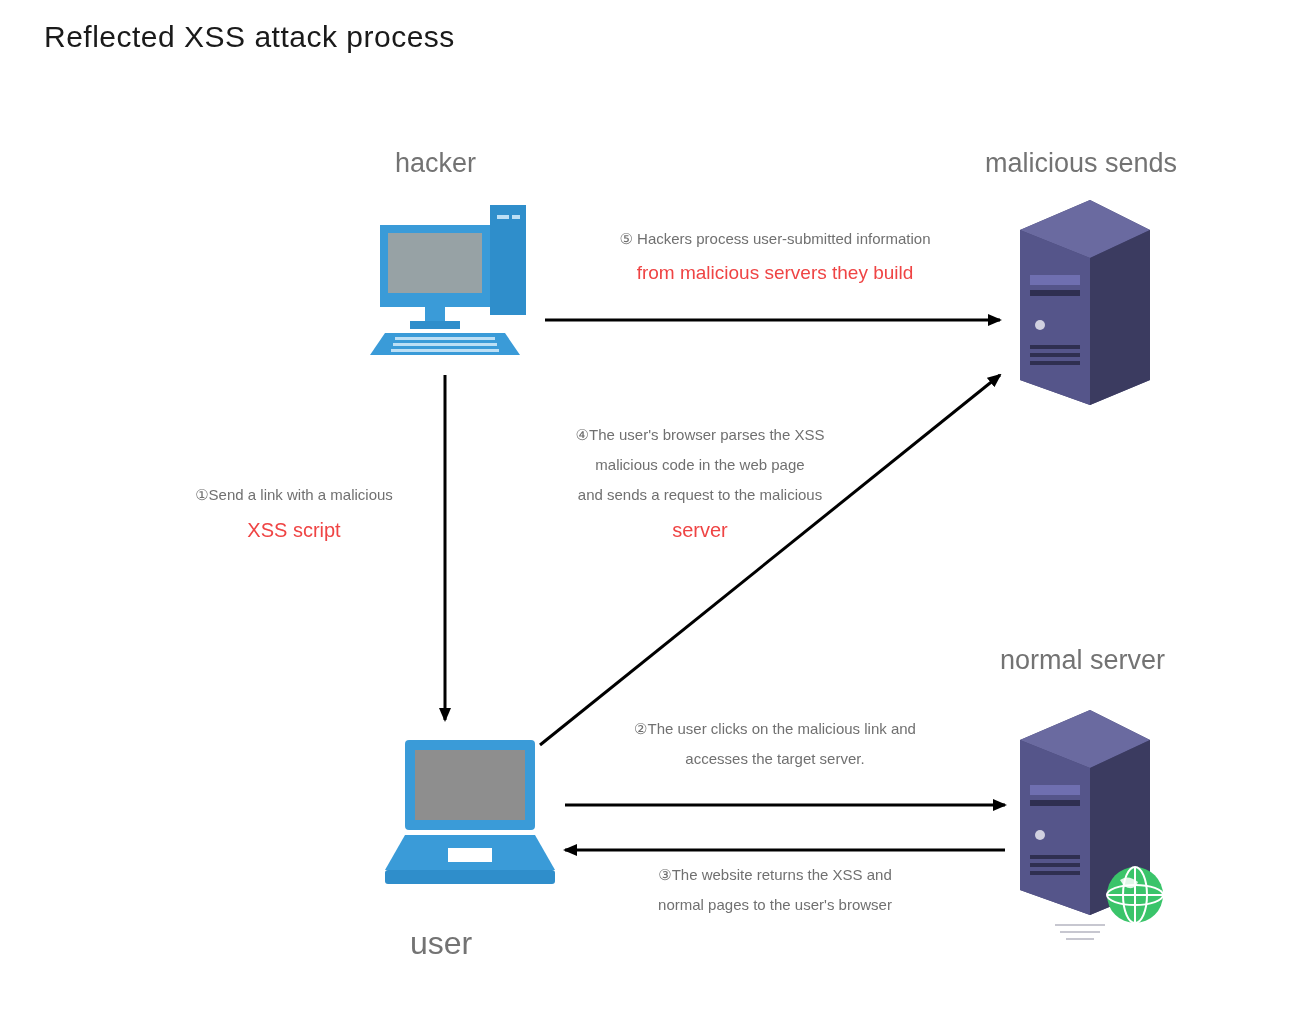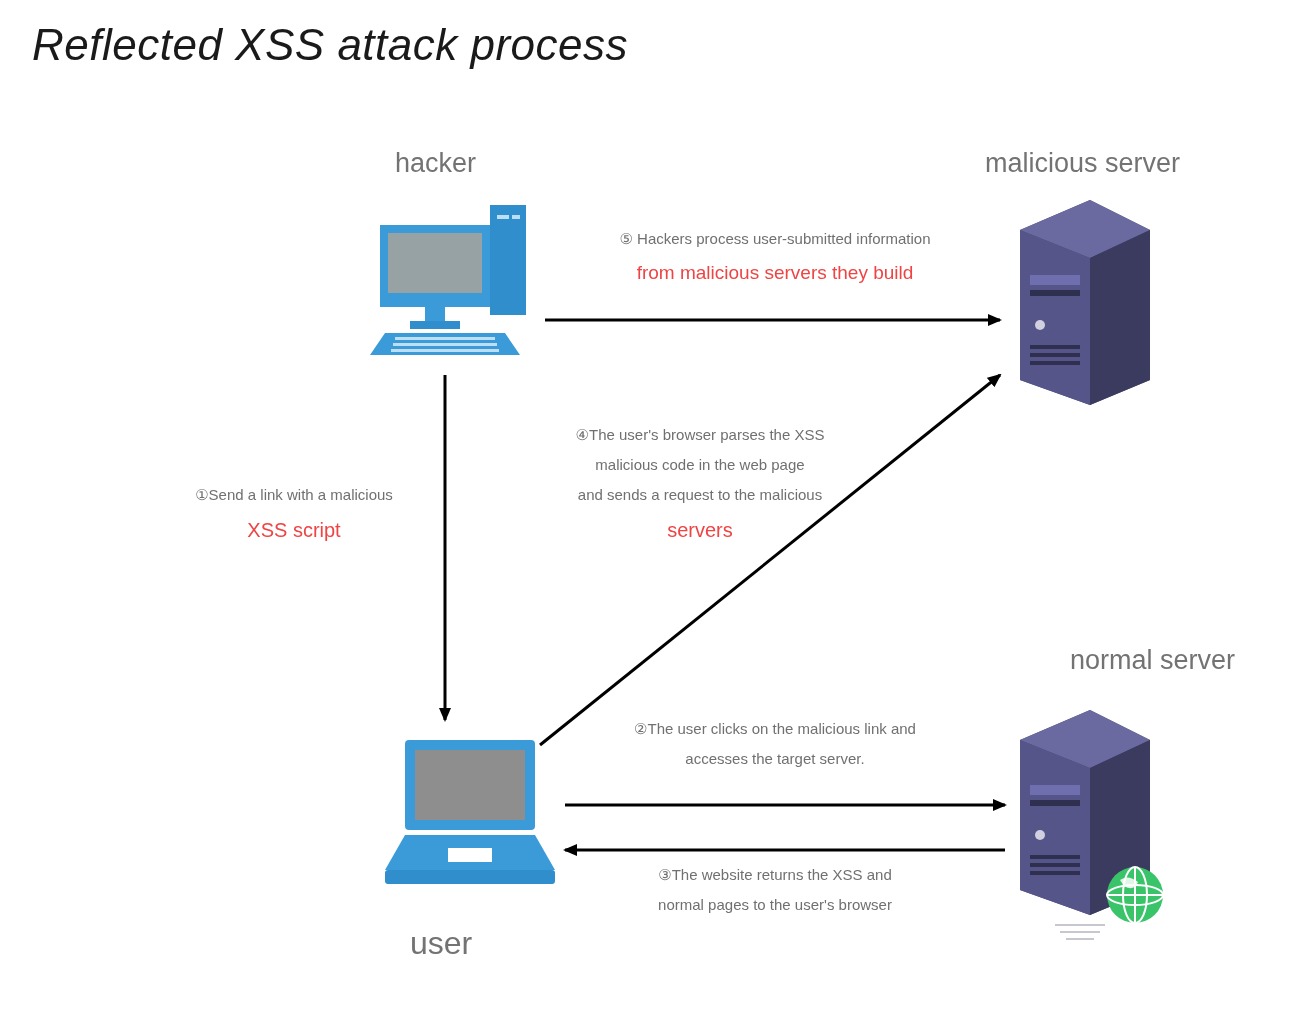--- a/index.html
+++ b/index.html
@@ -10,26 +10,25 @@
     color: #1a1a1a;
   }
   .canvas {
     position: relative;
     width: 1300px;
     height: 1009px;
     background: #ffffff;
   }
   .title {
     position: absolute;
-    left: 32px;
+    left: 44px;
     top: 20px;
-    font-size: 44px;
+    font-size: 30px;
     font-weight: 400;
     letter-spacing: 0.5px;
-    font-style: italic;
   }
   .node-label {
     position: absolute;
     font-size: 27px;
     color: #737373;
   }
   .step-text {
     position: absolute;
     font-size: 15px;
     color: #707070;
@@ -55,41 +54,41 @@
 </style>
 </head>
 <body>
 
 <div class="canvas">
 
   <div class="title">Reflected XSS attack process</div>
 
   <div class="node-label" style="left:395px; top:148px;">hacker</div>
 
-  <div class="node-label" style="left:985px; top:148px;">malicious server</div>
+  <div class="node-label" style="left:985px; top:148px;">malicious sends</div>
 
-  <div class="node-label" style="left:1070px; top:645px;">normal server</div>
+  <div class="node-label" style="left:1000px; top:645px;">normal server</div>
 
   <div class="node-label" style="left:410px; top:925px; font-size:32px;">user</div>
 
   <div class="step-text" style="left:164px; top:480px; width:260px; text-align:center;">
     <span>①</span><span>Send a link with a malicious</span>
     <span class="big">XSS script</span>
   </div>
 
   <div class="step-text" style="left:600px; top:224px; width:350px; text-align:center;">
     <span>⑤</span><span> Hackers process user-submitted information</span>
     <span class="big" style="font-size:19px;">from malicious servers they build</span>
   </div>
 
   <div class="step-text" style="left:540px; top:420px; width:320px; text-align:center;">
     <span>④</span><span>The user's browser parses the XSS</span><br>
     <span>malicious code in the web page</span><br>
     <span>and sends a request to the malicious</span>
-    <span class="big">servers</span>
+    <span class="big">server</span>
   </div>
 
   <div class="step-text" style="left:605px; top:714px; width:340px; text-align:center;">
     <span>②</span><span>The user clicks on the malicious link and</span><br>
     <span>accesses the target server.</span>
   </div>
 
   <div class="step-text" style="left:615px; top:860px; width:320px; text-align:center;">
     <span>③</span><span>The website returns the XSS and</span><br>
     <span>normal pages to the user's browser</span>

